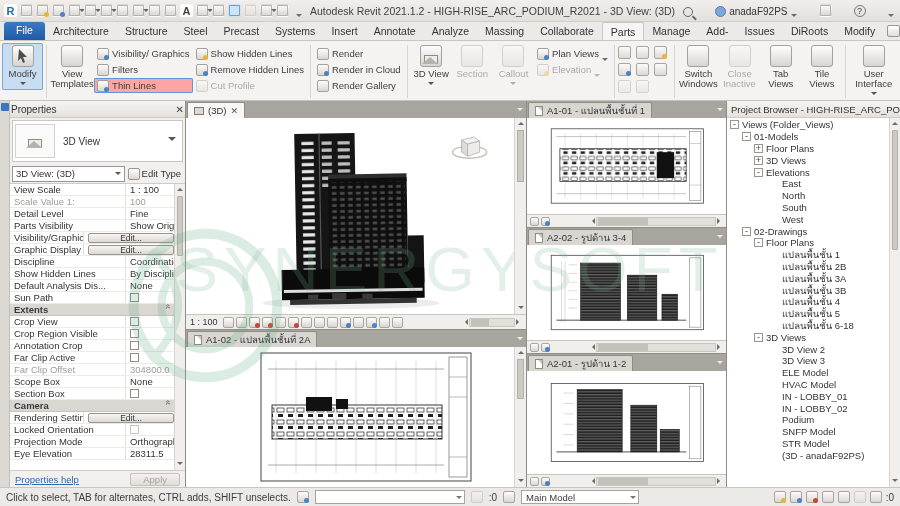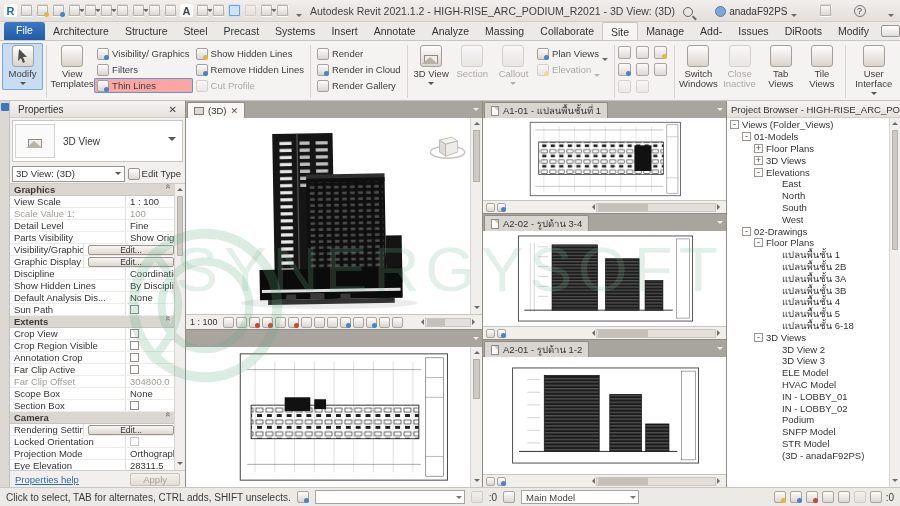--- a/index.html
+++ b/index.html
@@ -47,21 +47,21 @@
   .house{width:14px;height:9px;background:#efece9;border:1px solid #8f8a84;position:absolute;left:3px;top:9px;}
   .house::before{content:"";position:absolute;left:-3px;top:-7px;border:8px solid transparent;border-bottom:7px solid #b7b2ac;border-left-width:8px;border-right-width:8px;width:0;}
 
   
   .main{flex:1;display:flex;position:relative;background:#b3afaa;min-height:0;}
   .leftstrip{width:10px;background:#dcd8d4;border-right:1px solid #c2beb9;display:flex;flex-direction:column;align-items:center;padding-top:2px;}
   .pal-ic{width:8px;height:8px;background:#3c76c0;border-radius:1px;}
 
   
   .props{width:176px;background:#f2f0ee;border-right:1px solid #918d87;display:flex;flex-direction:column;font-size:10px;color:#333;}
-  .phdr{height:17px;display:flex;align-items:center;padding:0 8px;background:linear-gradient(#f6f4f2,#e4e1dd);border-bottom:1px solid #cfcbc6;font-size:10px;}
+  .phdr{height:17px;display:flex;align-items:center;padding:0 1px;background:linear-gradient(#f6f4f2,#e4e1dd);border-bottom:1px solid #cfcbc6;font-size:10px;}
   .phdr .x{margin-left:auto;color:#444;font-size:10px;}
   .ptype{height:42px;background:#fff;border:1px solid #c9c5c0;margin:2px;display:flex;align-items:center;gap:8px;padding:2px;}
   .ptype .timg{width:40px;height:34px;border:1px solid #d5d1cc;background:#fafafa;display:flex;align-items:center;justify-content:center;position:relative;}
   .ptype .tcaret{margin-left:auto;margin-right:4px;border:4px solid transparent;border-top-color:#555;}
   .pinst{height:19px;display:flex;align-items:center;gap:3px;padding:1px 2px;}
   .pinst .sel{flex:1;height:16px;background:#fff;border:1px solid #9a958f;display:flex;align-items:center;padding:0 3px;font-size:9.5px;}
   .pinst .sel .c{margin-left:auto;border:3px solid transparent;border-top-color:#555;margin-top:3px;}
   .edittype{display:flex;align-items:center;gap:2px;font-size:9.5px;white-space:nowrap;padding-right:2px;}
   .et-ic{width:12px;height:12px;border:1px solid #9a958f;background:linear-gradient(#fff,#dcd8d3);border-radius:2px;}
   .pgrid{flex:1;background:#fff;border-top:1px solid #cfcbc6;overflow:hidden;position:relative;}
@@ -80,21 +80,21 @@
   .vsb .arr{height:11px;display:flex;align-items:center;justify-content:center;}
   .vsb .thumb{margin:1px 2px;height:60px;background:#cdc9c4;border:1px solid #b3afa9;border-radius:1px;}
   .tri-u{border:3px solid transparent;border-bottom-color:#6b6b6b;margin-top:-3px;}
   .tri-d{border:3px solid transparent;border-top-color:#6b6b6b;margin-bottom:-3px;margin-top:auto;}
   .pfoot{height:17px;display:flex;align-items:center;padding:0 5px;background:#f2f0ee;border-top:1px solid #cfcbc6;}
   .plink{color:#2f67b1;text-decoration:underline;font-size:9.5px;}
   .applybtn{margin-left:auto;color:#a6a29c;background:linear-gradient(#f4f2f0,#e1ddd8);border:1px solid #c4c0ba;border-radius:2px;padding:0 12px;height:13px;line-height:12px;font-size:9.5px;}
 
   
   .center{flex:1;display:flex;min-width:0;background:#8f8b85;gap:1px;position:relative;}
-  .colL{width:296px;display:flex;flex-direction:column;gap:1px;}
+  .colL{width:340px;display:flex;flex-direction:column;gap:1px;}
   .colR{flex:1;display:flex;flex-direction:column;gap:1px;}
   .view{display:flex;flex-direction:column;background:#fff;min-height:0;}
   .tabstrip{height:17px;background:#a8a49e;display:flex;align-items:flex-end;padding-left:1px;flex:none;}
   .vtab{height:16px;display:flex;align-items:center;gap:4px;background:#d9d6d2;border:1px solid #8f8b85;border-bottom:none;padding:0 6px;font-size:9.5px;color:#333;border-radius:2px 2px 0 0;white-space:nowrap;max-width:85%;overflow:hidden;}
   .vtab.active{background:#f8f7f5;}
   .vtab .x{font-size:9px;color:#555;}
   .tabmenu{margin-left:auto;margin-right:3px;margin-bottom:4px;border:3px solid transparent;border-top-color:#f0eeec;}
   .cube-ic{width:10px;height:8px;background:#ded9d4;border:1px solid #7d7872;position:relative;}
   .sheet-ic{width:8px;height:10px;background:#fff;border:1px solid #8f8b85;position:relative;}
   .sheet-ic::after{content:"";position:absolute;right:0;top:0;border:2px solid #c9c5c0;border-left-color:transparent;border-bottom-color:transparent;}
@@ -228,21 +228,21 @@
         <div class="mtab" data-active="false"><span>Insert</span></div>
 
         <div class="mtab" data-active="false"><span>Annotate</span></div>
 
         <div class="mtab" data-active="false"><span>Analyze</span></div>
 
         <div class="mtab" data-active="false"><span>Massing &amp; Site</span></div>
 
         <div class="mtab" data-active="false"><span>Collaborate</span></div>
 
-        <div class="mtab" data-active="true"><span>Site</span></div>
+        <div class="mtab" data-active="true"><span>Parts</span></div>
 
         <div class="mtab" data-active="false"><span>Manage</span></div>
 
         <div class="mtab" data-active="false"><span>Add-Ins</span></div>
 
         <div class="mtab" data-active="false"><span>Issues</span></div>
 
         <div class="mtab" data-active="false"><span>DiRoots</span></div>
 
         <div class="mtab" data-active="false"><span>Modify</span></div>
@@ -400,24 +400,20 @@
             <span class="c"></span>
           </span>
         <span class="edittype">
             <span class="et-ic"></span>
             <span>Edit Type</span>
           </span>
       </div>
       <div class="pgrid">
         <div class="pgrid-inner">
 
-            <div class="prow" data-kind="section">
-              <span class="plabel">Graphics</span>
-
-            </div>
 
             <div class="prow" data-kind="text">
               <span class="plabel">View Scale</span>
               <span class="pval">1 : 100</span>
             </div>
 
             <div class="prow" data-kind="dim">
               <span class="plabel">Scale Value    1:</span>
               <span class="pval">100</span>
             </div>
@@ -612,20 +608,24 @@
                 <span class="track">
                   <span class="thumbh" style="display:block"></span>
                 </span>
                 <span class="tri-r"></span>
             </div>
           </div>
         </section>
 
         <section class="view" style="flex:1">
           <div class="tabstrip">
+            <div class="vtab">
+              <span class="sheet-ic"></span>
+              <span>A1-02 - แปลนพื้นชั้นที่ 2A</span>
+            </div>
             <span class="tabmenu"></span>
           </div>
           <div class="canvas">
             <svg class="draw" viewBox="0 0 300 140" preserveAspectRatio="xMidYMid meet">
               <rect x="55" y="6" width="210" height="128" fill="#ffffff" stroke="#444" stroke-width="1"></rect>
               <rect x="243" y="10" width="18" height="120" fill="none" stroke="#555" stroke-width="0.6"></rect>
               <line x1="243" y1="30" x2="261" y2="30" stroke="#777" stroke-width="0.5"></line>
               <line x1="243" y1="50" x2="261" y2="50" stroke="#777" stroke-width="0.5"></line>
               <line x1="243" y1="110" x2="261" y2="110" stroke="#777" stroke-width="0.5"></line>
               <g stroke="#b9b9b9" stroke-width="0.45">
@@ -653,21 +653,21 @@
               <span style="margin-top:auto;height:11px;display:flex;align-items:center;justify-content:center">
                   <span class="tri-d" style="margin:0"></span>
                 </span>
             </div>
           </div>
         </section>
       </div>
 
       <div class="colR">
 
-        <section class="view" style="height:112px">
+        <section class="view" style="height:126px">
           <div class="tabstrip">
             <div class="vtab">
               <span class="sheet-ic"></span>
               <span>A1-01 - แปลนพื้นชั้นที่ 1</span>
             </div>
             <span class="tabmenu"></span>
           </div>
           <div class="canvas">
             <svg class="draw" viewBox="0 0 230 96" preserveAspectRatio="xMidYMid meet">
               <rect x="28" y="5" width="176" height="86" fill="#fff" stroke="#444" stroke-width="0.9"></rect>

